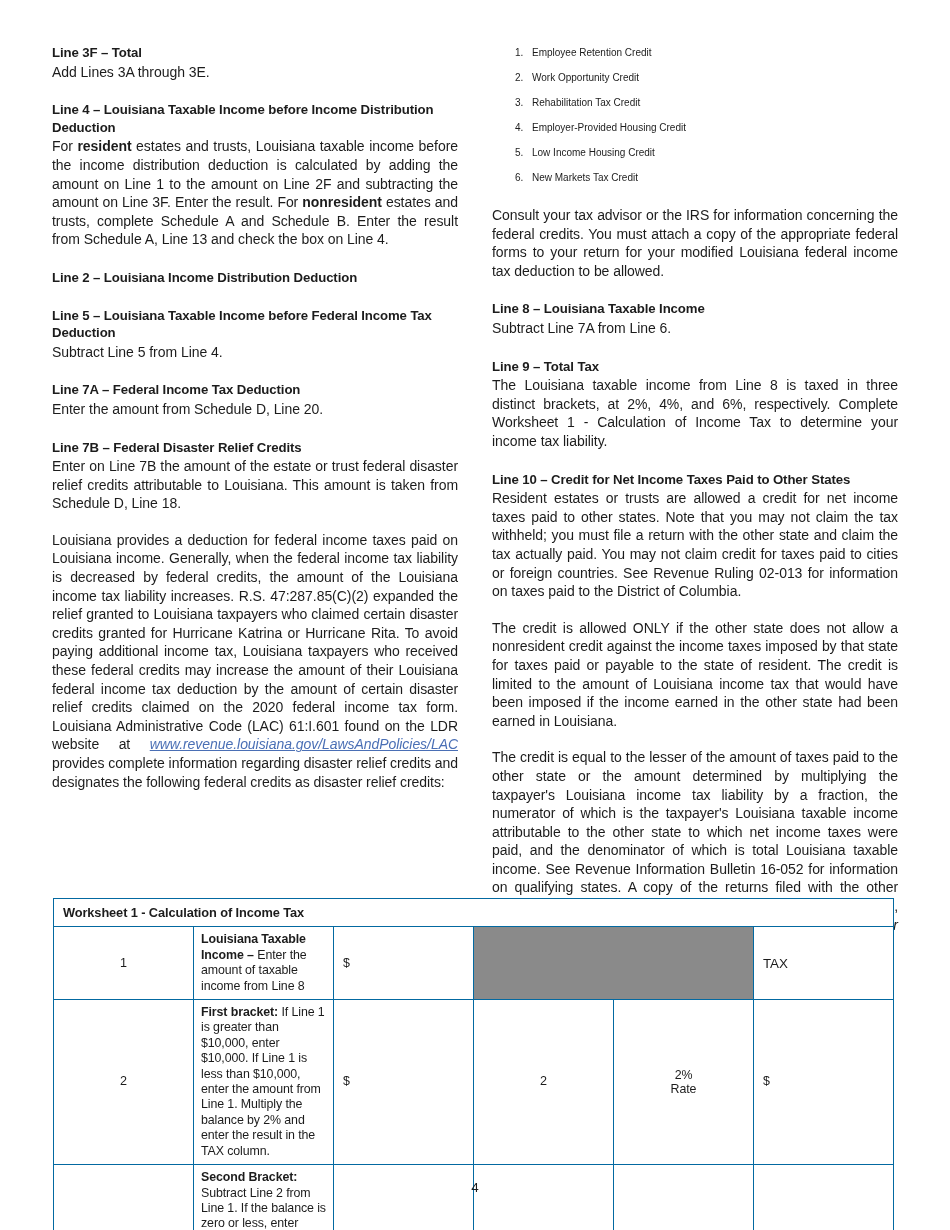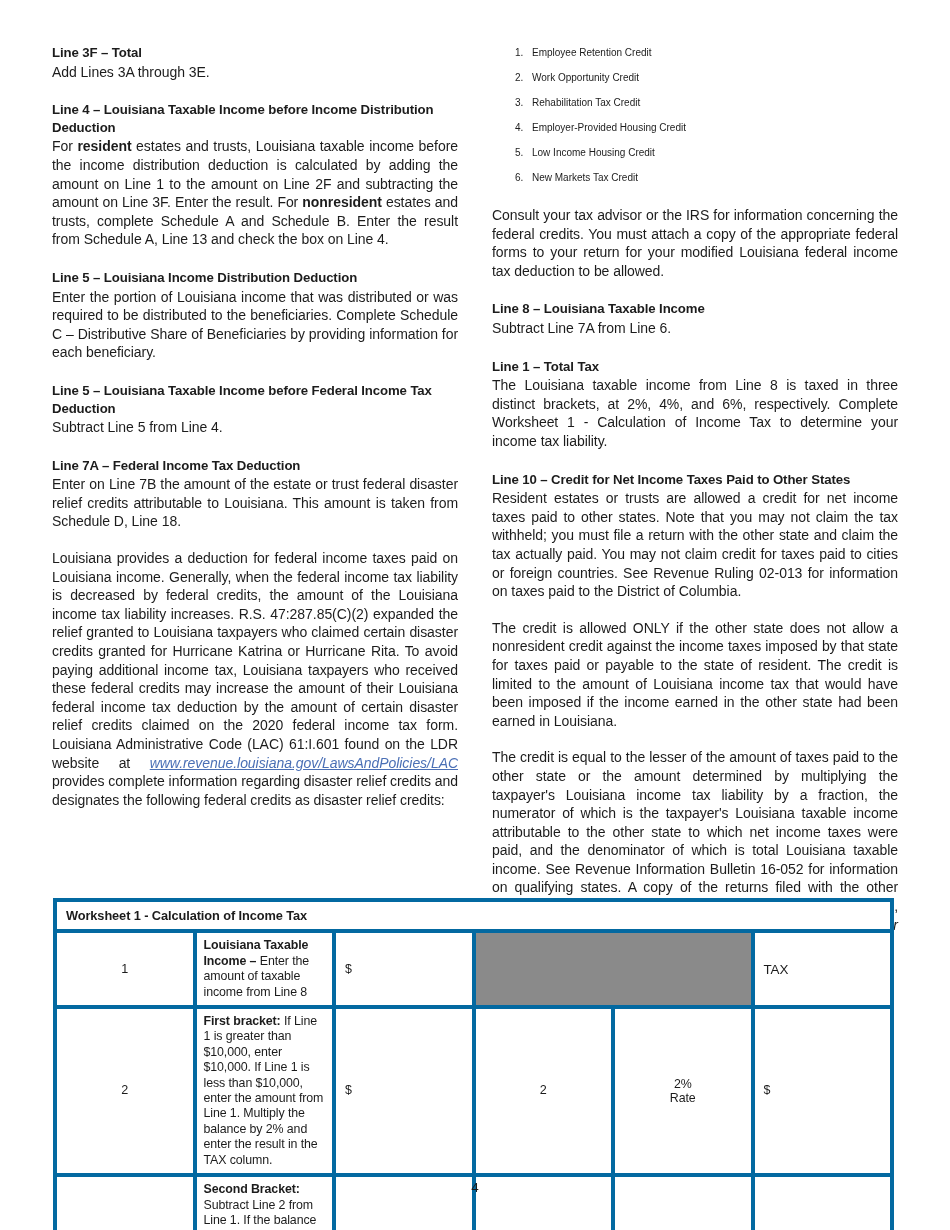--- a/index.html
+++ b/index.html
@@ -85,21 +85,21 @@
     position: absolute;
     left: 53px;
     top: 898px;
     width: 841px;
     border: 1.5px solid #4a4a4a;
     border-collapse: collapse;
     table-layout: fixed;
     background: #fff;
   }
   .worksheet td, .worksheet th {
-    border: 4px solid #0369a1;
+    border: 1px solid #0369a1;
     font-size: 12.4px;
     line-height: 15.4px;
     padding: 5px 7px;
     vertical-align: middle;
     text-align: left;
     font-weight: normal;
     letter-spacing: -0.1px;
   }
   .ws-title-cell {
     font-weight: bold !important;
@@ -144,28 +144,29 @@
   <div class="columns">
 
     <div class="col">
 
       <h3 class="head tight">Line 3F – Total</h3>
       <p class="body-text nojust">Add Lines 3A through 3E.</p>
 
       <h3 class="head">Line 4 – Louisiana Taxable Income before Income Distribution Deduction</h3>
       <p class="body-text">For <b>resident</b> estates and trusts, Louisiana taxable income before the income distribution deduction is calculated by adding the amount on Line 1 to the amount on Line 2F and subtracting the amount on Line 3F. Enter the result. For <b>nonresident</b> estates and trusts, complete Schedule A and Schedule B. Enter the result from Schedule A, Line 13 and check the box on Line 4.</p>
 
-      <h3 class="head">Line 5 – Louisiana Income Distribution Deduction</h3>
-      <p class="body-text">Enter the portion of Louisiana income that was distributed or was required to be distributed to the beneficiaries. Complete Schedule C – Distributive Share of Beneficiaries by providing information for each beneficiary.</p>
+      <h3 class="head">Line 2 – Louisiana Income Distribution Deduction</h3>
 
       <h3 class="head">Line 5 – Louisiana Taxable Income before Federal Income Tax Deduction</h3>
       <p class="body-text nojust">Subtract Line 5 from Line 4.</p>
 
       <h3 class="head">Line 7A – Federal Income Tax Deduction</h3>
-
+      <p class="body-text nojust">Enter the amount from Schedule D, Line 20.</p>
+
+      <h3 class="head">Line 7B – Federal Disaster Relief Credits</h3>
       <p class="body-text">Enter on Line 7B the amount of the estate or trust federal disaster relief credits attributable to Louisiana. This amount is taken from Schedule D, Line 18.</p>
 
       <p class="body-text gap"><span>Louisiana provides a deduction for federal income taxes paid on Louisiana income. Generally, when the federal income tax liability is decreased by federal credits, the amount of the Louisiana income tax liability increases. R.S. 47:287.85(C)(2) expanded the relief granted to Louisiana taxpayers who claimed certain disaster credits granted for Hurricane Katrina or Hurricane Rita. To avoid paying additional income tax, Louisiana taxpayers who received these federal credits may increase the amount of their Louisiana federal income tax deduction by the amount of certain disaster relief credits claimed on the 2020 federal income tax form. Louisiana Administrative Code (LAC) 61:I.601 found on the LDR website at </span><a class="inline-link" href="#">www.revenue.louisiana.gov/LawsAndPolicies/LAC</a><span> provides complete information regarding disaster relief credits and designates the following federal credits as disaster relief credits:</span></p>
 
     </div>
 
     <div class="col">
 
       <ol class="credits">
         <li>Employee Retention Credit</li>
@@ -174,21 +175,21 @@
         <li>Employer-Provided Housing Credit</li>
         <li>Low Income Housing Credit</li>
         <li>New Markets Tax Credit</li>
       </ol>
 
       <p class="body-text gap">Consult your tax advisor or the IRS for information concerning the federal credits. You must attach a copy of the appropriate federal forms to your return for your modified Louisiana federal income tax deduction to be allowed.</p>
 
       <h3 class="head">Line 8 – Louisiana Taxable Income</h3>
       <p class="body-text nojust">Subtract Line 7A from Line 6.</p>
 
-      <h3 class="head">Line 1 – Total Tax</h3>
+      <h3 class="head">Line 9 – Total Tax</h3>
       <p class="body-text">The Louisiana taxable income from Line 8 is taxed in three distinct brackets, at 2%, 4%, and 6%, respectively. Complete Worksheet 1 - Calculation of Income Tax to determine your income tax liability.</p>
 
       <h3 class="head">Line 10 – Credit for Net Income Taxes Paid to Other States</h3>
       <p class="body-text">Resident estates or trusts are allowed a credit for net income taxes paid to other states. Note that you may not claim the tax withheld; you must file a return with the other state and claim the tax actually paid. You may not claim credit for taxes paid to cities or foreign countries. See Revenue Ruling 02-013 for information on taxes paid to the District of Columbia.</p>
 
       <p class="body-text gap">The credit is allowed ONLY if the other state does not allow a nonresident credit against the income taxes imposed by that state for taxes paid or payable to the state of resident. The credit is limited to the amount of Louisiana income tax that would have been imposed if the income earned in the other state had been earned in Louisiana.</p>
 
       <p class="body-text gap"><span>The credit is equal to the lesser of the amount of taxes paid to the other state or the amount determined by multiplying  the taxpayer's Louisiana income tax liability by a fraction, the numerator of which is the taxpayer's Louisiana taxable income attributable to the other state to which net income taxes were paid, and the denominator of which is total Louisiana taxable income. See Revenue Information Bulletin 16-052 for information on qualifying states. A copy of the returns filed with the other states must be attached to your return along with Form R-10606, </span><span class="ital">Supplemental Worksheet for Credit for Taxes Paid to Other States</span><span>.</span></p>
 
     </div>

